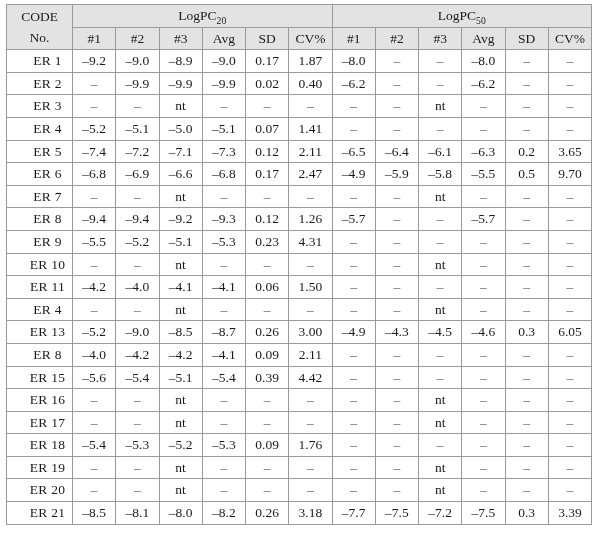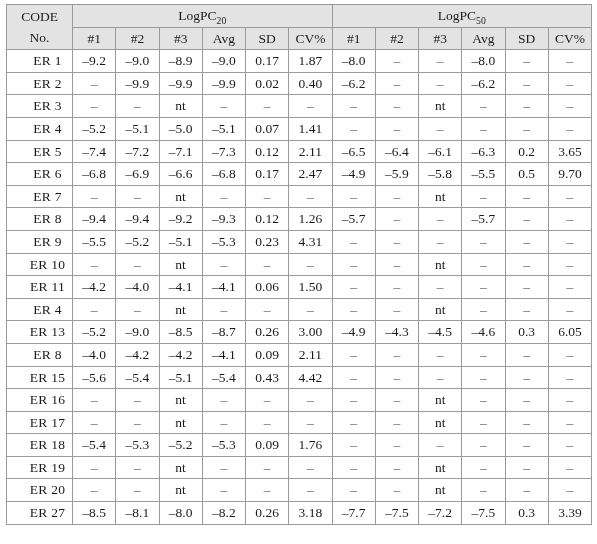--- a/index.html
+++ b/index.html
@@ -343,21 +343,21 @@
           <td class="dash">–</td>
           <td class="dash">–</td>
           <td class="dash">–</td>
         </tr>
         <tr>
           <td class="code-cell">ER 15</td>
           <td>–5.6</td>
           <td>–5.4</td>
           <td>–5.1</td>
           <td>–5.4</td>
-          <td>0.43</td>
+          <td>0.39</td>
           <td>4.42</td>
           <td class="dash">–</td>
           <td class="dash">–</td>
           <td class="dash">–</td>
           <td class="dash">–</td>
           <td class="dash">–</td>
           <td class="dash">–</td>
         </tr>
         <tr>
           <td class="code-cell">ER 16</td>
@@ -428,21 +428,21 @@
           <td class="dash">–</td>
           <td class="dash">–</td>
           <td class="dash">–</td>
           <td class="dash">–</td>
           <td>nt</td>
           <td class="dash">–</td>
           <td class="dash">–</td>
           <td class="dash">–</td>
         </tr>
         <tr>
-          <td class="code-cell">ER 27</td>
+          <td class="code-cell">ER 21</td>
           <td>–8.5</td>
           <td>–8.1</td>
           <td>–8.0</td>
           <td>–8.2</td>
           <td>0.26</td>
           <td>3.18</td>
           <td>–7.7</td>
           <td>–7.5</td>
           <td>–7.2</td>
           <td>–7.5</td>

